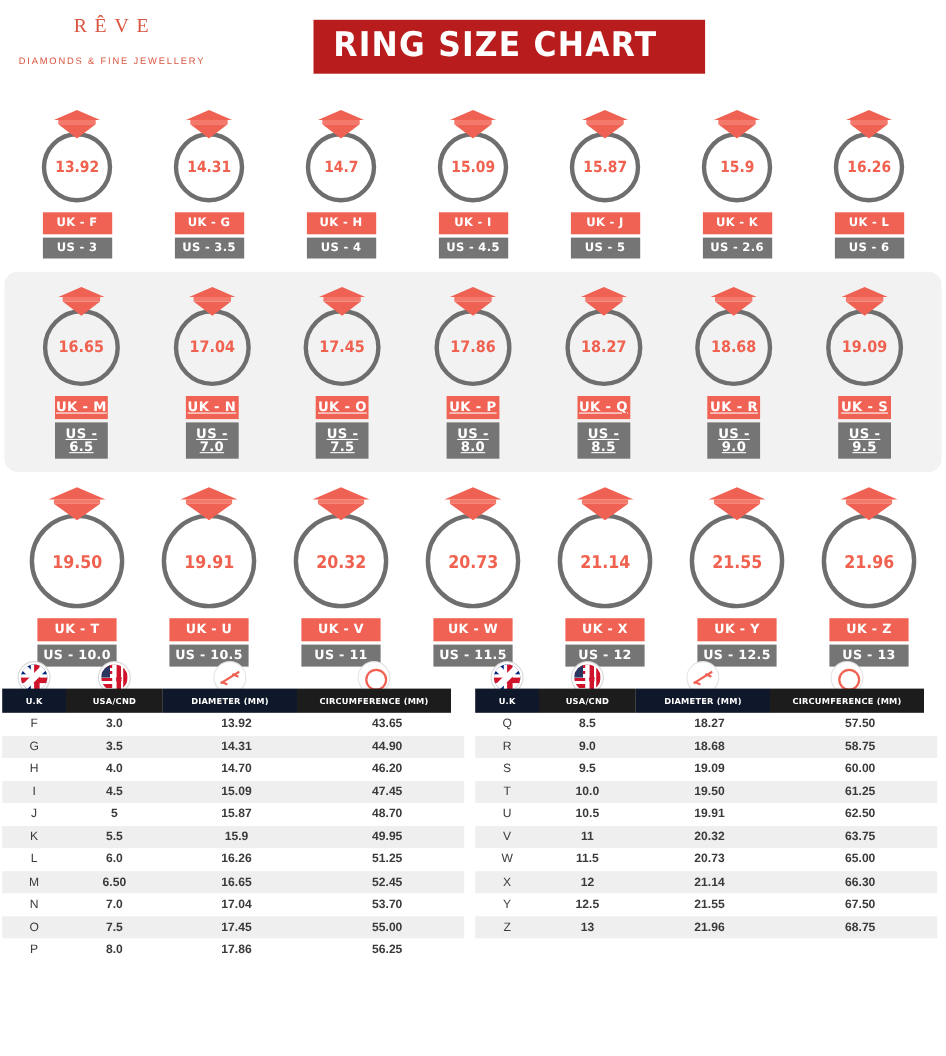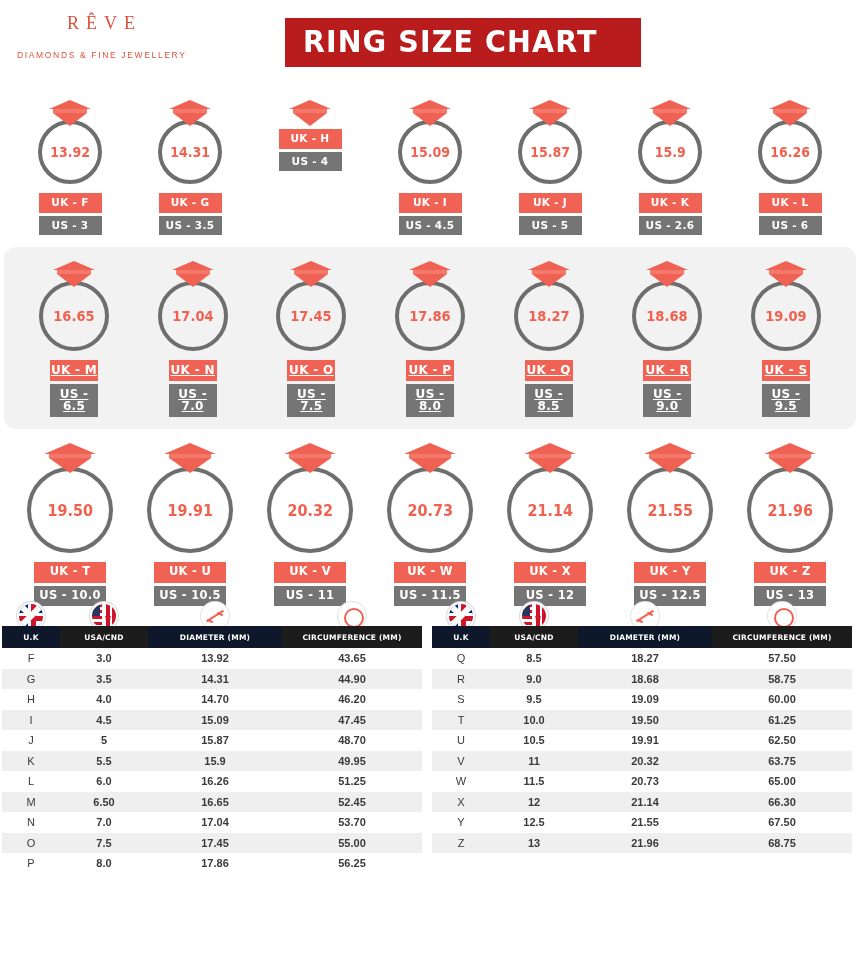--- a/index.html
+++ b/index.html
@@ -186,21 +186,21 @@
     font-weight: bold;
     font-size: 7.5px;
     letter-spacing: 0.2px;
     height: 22px;
     white-space: nowrap;
   }
   .th.red { background: #0f172a; }
   .th.dark { background: #1c1c1c; }
   .col-uk   { width: 58px; }
   .col-usa  { width: 88px; }
-  .col-dia  { width: 134px; }
+  .col-dia  { width: 122px; }
   .col-circ { width: 140px; }
 
   .hicons {
     position: absolute;
     top: -26px;
     left: 0;
     width: 420px;
     height: 30px;
     display: flex;
     pointer-events: none;
@@ -343,20 +343,23 @@
               <div class="badge badge-uk">UK - G</div>
               <div class="badge badge-us">US - 3.5</div>
             </div>
           </div>
           <div class="ring-cell">
             <div class="gem">
               <span class="gem-top"></span>
               <span class="gem-band"></span>
               <span class="gem-bottom"></span>
             </div>
+            <div class="ring">
+              <span class="ring-value">14.7</span>
+            </div>
             <div class="badges">
               <div class="badge badge-uk">UK - H</div>
               <div class="badge badge-us">US - 4</div>
             </div>
           </div>
           <div class="ring-cell">
             <div class="gem">
               <span class="gem-top"></span>
               <span class="gem-band"></span>
               <span class="gem-bottom"></span>

